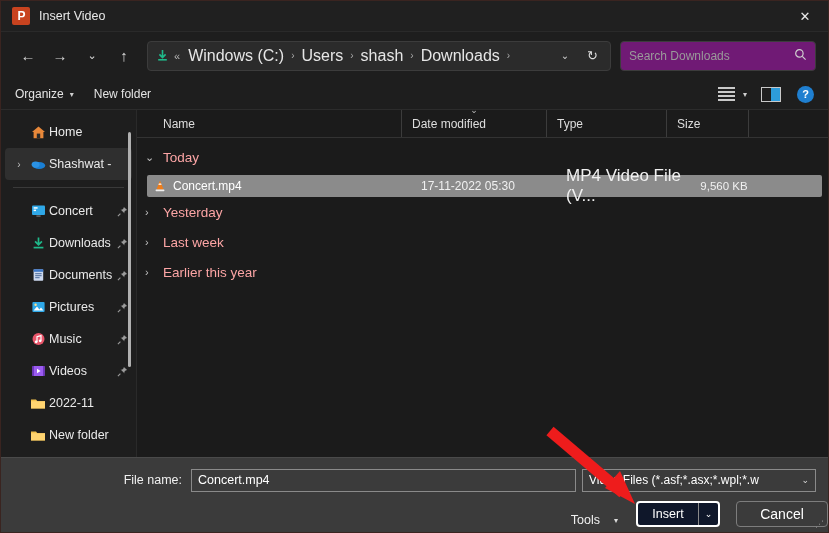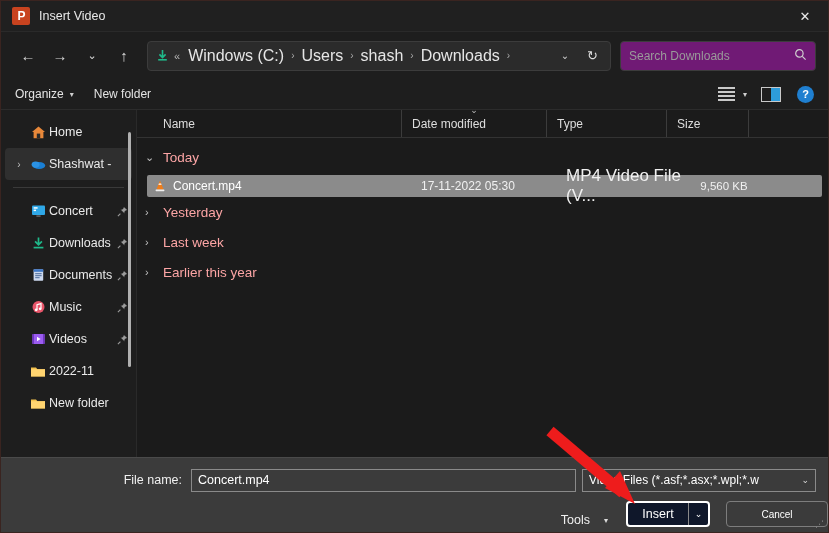--- a/index.html
+++ b/index.html
@@ -184,22 +184,22 @@
   }
   .splitbtn .main {
     width: 60px; display: flex; align-items: center; justify-content: center;
     color: #ffffff; font-size: 12.5px;
   }
   .splitbtn .arrow {
     width: 20px; display: flex; align-items: center; justify-content: center;
     color: #ffffff; font-size: 9px; border-left: 1px solid #8a8a8a;
   }
   .cancelbtn {
-    width: 102px; height: 26px; border: 1px solid #7d7d7d; border-radius: 4px;
-    background: #3b3b3b; color: #ffffff; font-size: 10px;
+    width: 92px; height: 26px; border: 1px solid #7d7d7d; border-radius: 4px;
+    background: #3b3b3b; color: #ffffff; font-size: 14px;
     display: flex; align-items: center; justify-content: center;
   }
   .grip { position: absolute; right: 4px; bottom: 3px; color: #8d8d8d; font-size: 9px; }
 
   
   .arrow-annot { position: absolute; left: 0; top: 0; pointer-events: none; }
 </style>
 </head>
 <body>
 
@@ -353,20 +353,37 @@
         </span>
         <span class="sb-label">Documents</span>
         <span class="sb-pin">
           <svg width="11" height="11" viewBox="0 0 11 11">
             <path d="M6.9 0.9 L10.1 4.1 L8.6 4.6 L7.2 6 L7.6 7.4 L3.6 3.4 L5 3.8 L6.4 2.4 Z" fill="#9a9a9a"></path>
             <path d="M3.4 7.6 L0.9 10.1" stroke="#9a9a9a" stroke-width="1.1"></path>
           </svg>
         </span>
       </div>
 
+      <div class="sb-item">
+        <span class="sb-exp"></span>
+        <span class="sb-ico">
+          <svg width="15" height="14" viewBox="0 0 15 14">
+            <rect x="1.4" y="2" width="12.2" height="10" rx="1" fill="#2fa8e8"></rect>
+            <path d="M2.6 10.6 L6 6.4 L8.4 9.4 L10 7.6 L12.4 10.6 Z" fill="#ffffff"></path>
+            <circle cx="4.6" cy="4.8" r="1.2" fill="#ffe08a"></circle>
+          </svg>
+        </span>
+        <span class="sb-label">Pictures</span>
+        <span class="sb-pin">
+          <svg width="11" height="11" viewBox="0 0 11 11">
+            <path d="M6.9 0.9 L10.1 4.1 L8.6 4.6 L7.2 6 L7.6 7.4 L3.6 3.4 L5 3.8 L6.4 2.4 Z" fill="#9a9a9a"></path>
+            <path d="M3.4 7.6 L0.9 10.1" stroke="#9a9a9a" stroke-width="1.1"></path>
+          </svg>
+        </span>
+      </div>
 
       <div class="sb-item">
         <span class="sb-exp"></span>
         <span class="sb-ico">
           <svg width="15" height="14" viewBox="0 0 15 14">
             <circle cx="7.5" cy="7" r="6" fill="#e8556a"></circle>
             <path d="M6 9.8 V4.6 L10 3.6 V8.6" stroke="#ffffff" stroke-width="1.2" fill="none"></path>
             <circle cx="5.2" cy="9.8" r="1.4" fill="#ffffff"></circle>
             <circle cx="9.2" cy="8.8" r="1.4" fill="#ffffff"></circle>
           </svg>

